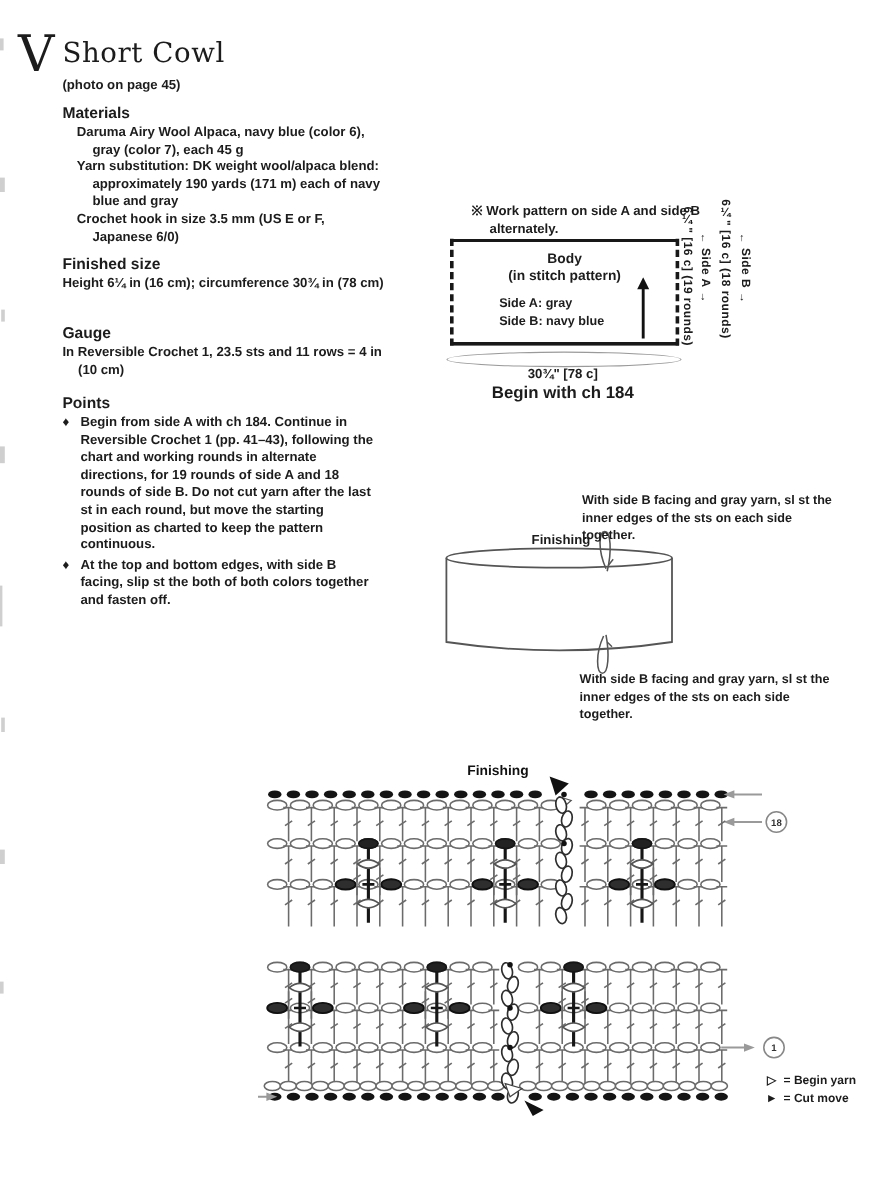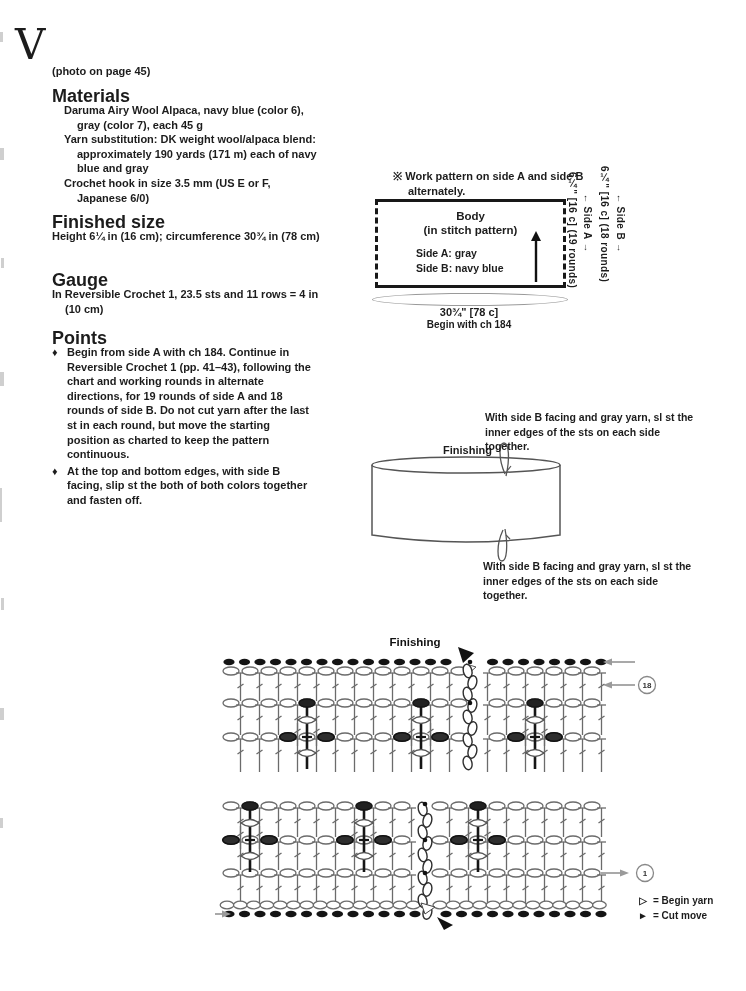--- a/index.html
+++ b/index.html
@@ -8,21 +8,21 @@
   .abs{position:absolute;}
 
   
   .initial{left:15px;top:24px;font-family:"DejaVu Serif","Liberation Serif",serif;
            font-size:42px;font-weight:400;line-height:1;}
   .title{left:52px;top:32px;font-family:"DejaVu Serif","Liberation Serif",serif;
          font-size:23px;font-weight:500;letter-spacing:.5px;}
   .photo-note{left:52px;top:65px;font-size:11px;font-weight:700;}
 
   
-  .h2{font-size:18px;font-weight:700;}
+  .h2{font-size:13px;font-weight:700;}
   .body-txt{font-size:11px;font-weight:700;line-height:14.6px;}
   .hang{padding-left:13px;text-indent:-13px;}
   .mat-head{left:52px;top:86px;}
   .mat-list{left:64px;top:103px;width:256px;}
   .fs-head{left:52px;top:212px;}
   .fs-text{left:52px;top:229px;width:256px;}
   .ga-head{left:52px;top:270px;}
   .ga-text{left:52px;top:287px;width:256px;}
   .pt-head{left:52px;top:328px;}
   .pt-list{left:52px;top:345px;width:262px;}
@@ -34,21 +34,21 @@
            padding-left:15px;text-indent:-15px;}
   .bd-box{left:375px;top:199px;width:185px;height:83px;
           border-top:3px solid #181818;border-bottom:3px solid #181818;
           border-left:3px dashed #181818;border-right:3px dashed #181818;}
   .bd-title{margin-top:7px;text-align:center;font-size:11.5px;font-weight:700;line-height:14px;}
   .bd-sides{margin-top:9px;margin-left:38px;font-size:10.5px;font-weight:700;line-height:15px;}
   .bd-arrow{position:absolute;right:20px;bottom:2px;}
   .bd-ellipse{left:372px;top:293px;width:194px;height:11px;border:1.5px solid #9a9a9a;
               border-radius:50%;}
   .bd-width{left:372px;top:306px;width:194px;text-align:center;font-size:11px;font-weight:700;}
-  .bd-begin{left:372px;top:319px;width:194px;text-align:center;font-size:10px;font-weight:700;}
+  .bd-begin{left:372px;top:319px;width:194px;text-align:center;font-size:14px;font-weight:700;}
   .vcol{writing-mode:vertical-rl;text-orientation:mixed;font-size:10px;font-weight:700;
         white-space:nowrap;letter-spacing:.4px;}
   .vcol .ar{font-size:9px;color:#222;}
   .v-measA{left:567px;top:172px;}
   .v-sideA{left:582px;top:194px;}
   .v-measB{left:599px;top:166px;}
   .v-sideB{left:615px;top:194px;}
 
   
   .fin-label{left:443px;top:444px;font-size:11px;font-weight:700;}
@@ -79,20 +79,21 @@
   <div class="abs artifact" style="left:0;top:32px;width:3px;height:10px"></div>
   <div class="abs artifact" style="left:0;top:148px;width:4px;height:12px"></div>
   <div class="abs artifact" style="left:1px;top:258px;width:3px;height:10px"></div>
   <div class="abs artifact" style="left:0;top:372px;width:4px;height:14px"></div>
   <div class="abs artifact" style="left:0;top:488px;width:2px;height:34px"></div>
   <div class="abs artifact" style="left:1px;top:598px;width:3px;height:12px"></div>
   <div class="abs artifact" style="left:0;top:708px;width:4px;height:12px"></div>
   <div class="abs artifact" style="left:0;top:818px;width:3px;height:10px"></div>
 
   <div class="abs initial">V</div>
+  <div class="abs title">Short Cowl</div>
   <div class="abs photo-note">(photo on page 45)</div>
 
   <div class="abs h2 mat-head">Materials</div>
   <div class="abs body-txt mat-list">
     <div class="hang">Daruma Airy Wool Alpaca, navy blue (color 6), gray (color 7), each 45 g</div>
     <div class="hang">Yarn substitution: DK weight wool/alpaca blend: approximately 190 yards (171 m) each of navy blue and gray</div>
     <div class="hang">Crochet hook in size 3.5 mm (US E or F, Japanese 6/0)</div>
   </div>
 
   <div class="abs h2 fs-head">Finished size</div>

